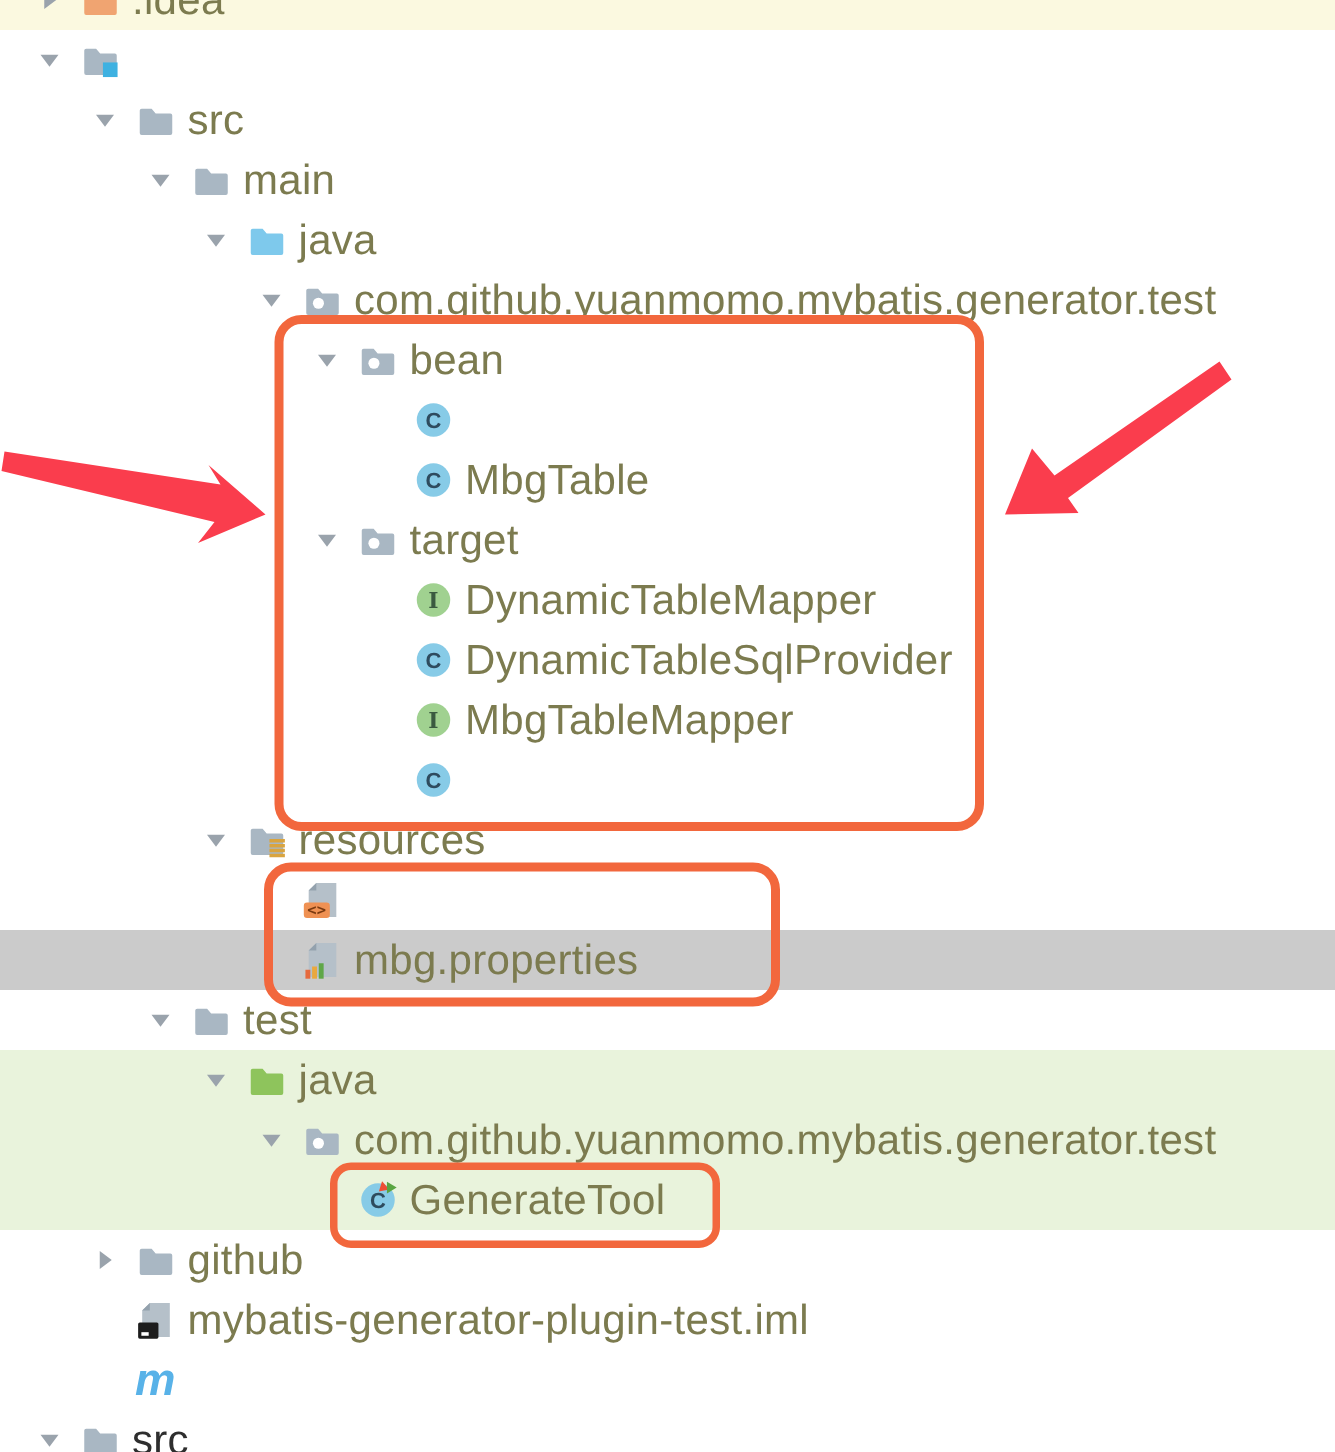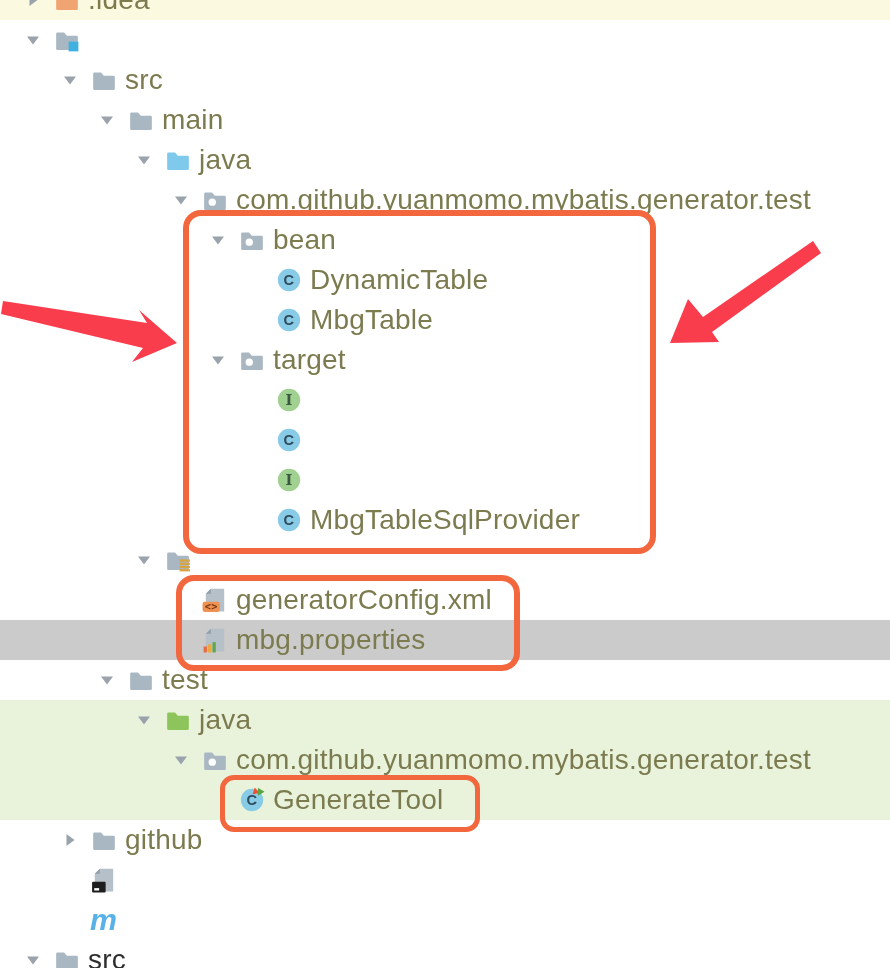--- a/index.html
+++ b/index.html
@@ -127,21 +127,20 @@
       <span class="label">bean</span>
     </div>
     <div class="row" style="padding-left: 247px;">
       <span class="spacer"></span>
       <span class="icon">
         <svg width="26" height="26" viewBox="0 0 24 24">
           <circle cx="12" cy="12" r="10.3" fill="#87cbe7"></circle>
           <text x="12" y="16.8" font-size="13.5" font-weight="700" text-anchor="middle" font-family="Liberation Sans, sans-serif" fill="#2e4b5e">C</text>
         </svg>
       </span>
-      <span class="label">DynamicTable</span>
     </div>
     <div class="row" style="padding-left: 247px;">
       <span class="spacer"></span>
       <span class="icon">
         <svg width="26" height="26" viewBox="0 0 24 24">
           <circle cx="12" cy="12" r="10.3" fill="#87cbe7"></circle>
           <text x="12" y="16.8" font-size="13.5" font-weight="700" text-anchor="middle" font-family="Liberation Sans, sans-serif" fill="#2e4b5e">C</text>
         </svg>
       </span>
       <span class="label">MbgTable</span>
@@ -161,78 +160,80 @@
       <span class="label">target</span>
     </div>
     <div class="row" style="padding-left: 247px;">
       <span class="spacer"></span>
       <span class="icon">
         <svg width="26" height="26" viewBox="0 0 24 24">
           <circle cx="12" cy="12" r="10.3" fill="#a0d190"></circle>
           <text x="12" y="16.8" font-size="13.5" font-weight="700" text-anchor="middle" font-family="DejaVu Serif, serif" fill="#3a5a40">I</text>
         </svg>
       </span>
-    </div>
-    <div class="row" style="padding-left: 247px;">
-      <span class="spacer"></span>
-      <span class="icon">
-        <svg width="26" height="26" viewBox="0 0 24 24">
-          <circle cx="12" cy="12" r="10.3" fill="#87cbe7"></circle>
-          <text x="12" y="16.8" font-size="13.5" font-weight="700" text-anchor="middle" font-family="Liberation Sans, sans-serif" fill="#2e4b5e">C</text>
-        </svg>
-      </span>
+      <span class="label">DynamicTableMapper</span>
+    </div>
+    <div class="row" style="padding-left: 247px;">
+      <span class="spacer"></span>
+      <span class="icon">
+        <svg width="26" height="26" viewBox="0 0 24 24">
+          <circle cx="12" cy="12" r="10.3" fill="#87cbe7"></circle>
+          <text x="12" y="16.8" font-size="13.5" font-weight="700" text-anchor="middle" font-family="Liberation Sans, sans-serif" fill="#2e4b5e">C</text>
+        </svg>
+      </span>
+      <span class="label">DynamicTableSqlProvider</span>
     </div>
     <div class="row" style="padding-left: 247px;">
       <span class="spacer"></span>
       <span class="icon">
         <svg width="26" height="26" viewBox="0 0 24 24">
           <circle cx="12" cy="12" r="10.3" fill="#a0d190"></circle>
           <text x="12" y="16.8" font-size="13.5" font-weight="700" text-anchor="middle" font-family="DejaVu Serif, serif" fill="#3a5a40">I</text>
         </svg>
       </span>
-    </div>
-    <div class="row" style="padding-left: 247px;">
-      <span class="spacer"></span>
-      <span class="icon">
-        <svg width="26" height="26" viewBox="0 0 24 24">
-          <circle cx="12" cy="12" r="10.3" fill="#87cbe7"></circle>
-          <text x="12" y="16.8" font-size="13.5" font-weight="700" text-anchor="middle" font-family="Liberation Sans, sans-serif" fill="#2e4b5e">C</text>
-        </svg>
-      </span>
-      <span class="label">MbgTableSqlProvider</span>
+      <span class="label">MbgTableMapper</span>
+    </div>
+    <div class="row" style="padding-left: 247px;">
+      <span class="spacer"></span>
+      <span class="icon">
+        <svg width="26" height="26" viewBox="0 0 24 24">
+          <circle cx="12" cy="12" r="10.3" fill="#87cbe7"></circle>
+          <text x="12" y="16.8" font-size="13.5" font-weight="700" text-anchor="middle" font-family="Liberation Sans, sans-serif" fill="#2e4b5e">C</text>
+        </svg>
+      </span>
     </div>
     <div class="row" style="padding-left: 136px;">
       <span class="arrow">
         <svg width="16" height="16" viewBox="0 0 16 16">
           <polygon points="2,4.5 14,4.5 8,12.5" fill="#9aa3ac"></polygon>
         </svg>
       </span>
       <span class="icon">
         <svg width="26" height="26" viewBox="0 0 24 24">
           <path d="M2 20 V6.2 Q2 5 3.2 5 H9.3 L11.8 8 H20.8 Q22 8 22 9.2 V20 Q22 21.2 20.8 21.2 H3.2 Q2 21.2 2 20 Z" fill="#a9b7c3"></path>
           <g stroke="#d9a43f" stroke-width="2.1">
             <line x1="13.5" y1="12.5" x2="23" y2="12.5"></line>
             <line x1="13.5" y1="15.5" x2="23" y2="15.5"></line>
             <line x1="13.5" y1="18.5" x2="23" y2="18.5"></line>
             <line x1="13.5" y1="21.5" x2="23" y2="21.5"></line>
           </g>
         </svg>
       </span>
+      <span class="label">resources</span>
     </div>
     <div class="row" style="padding-left: 173px;">
       <span class="spacer"></span>
       <span class="icon">
         <svg width="26" height="26" viewBox="0 0 24 24">
           <path d="M8.2 1.5 H20.5 V22.5 H3.5 V6.2 Z" fill="#b5c0c9"></path>
           <path d="M8.2 1.5 V6.2 H3.5 Z" fill="#93a1ad"></path>
           <rect x="0.5" y="13.5" width="16" height="9.5" rx="2" fill="#ef9153"></rect>
           <text x="8.5" y="21.4" font-size="9.5" font-weight="700" text-anchor="middle" font-family="DejaVu Sans Mono, monospace" fill="#7a3a10">&lt;&gt;</text>
         </svg>
       </span>
-      <span class="label">generatorConfig.xml</span>
     </div>
     <div class="row bg-gray" style="padding-left: 173px;">
       <span class="spacer"></span>
       <span class="icon">
         <svg width="26" height="26" viewBox="0 0 24 24">
           <path d="M8.2 1.5 H20.5 V22.5 H3.5 V6.2 Z" fill="#b5c0c9"></path>
           <path d="M8.2 1.5 V6.2 H3.5 Z" fill="#93a1ad"></path>
           <rect x="1.5" y="18" width="3" height="5.5" fill="#e66a3e"></rect>
           <rect x="5.6" y="16" width="3" height="7.5" fill="#eaa83e"></rect>
           <rect x="9.7" y="14" width="3" height="9.5" fill="#5fa748"></rect>
@@ -308,20 +309,21 @@
     <div class="row" style="padding-left: 62px;">
       <span class="spacer"></span>
       <span class="icon">
         <svg width="26" height="26" viewBox="0 0 24 24">
           <path d="M8.2 1.5 H20.5 V22.5 H3.5 V6.2 Z" fill="#b5c0c9"></path>
           <path d="M8.2 1.5 V6.2 H3.5 Z" fill="#93a1ad"></path>
           <rect x="1" y="13.5" width="12.5" height="10" rx="1" fill="#1d1d1d"></rect>
           <rect x="3" y="19.5" width="4.5" height="2.2" fill="#fff"></rect>
         </svg>
       </span>
+      <span class="label">mybatis-generator-plugin-test.iml</span>
     </div>
     <div class="row" style="padding-left: 62px;">
       <span class="spacer"></span>
       <span class="icon">
         <svg width="28" height="28" viewBox="0 0 24 24">
           <text x="0" y="20.5" font-size="26" font-weight="700" font-style="italic" font-family="Liberation Sans, sans-serif" fill="#58b2e8">m</text>
         </svg>
       </span>
     </div>
     <div class="row dark" style="padding-left: 25px;">

